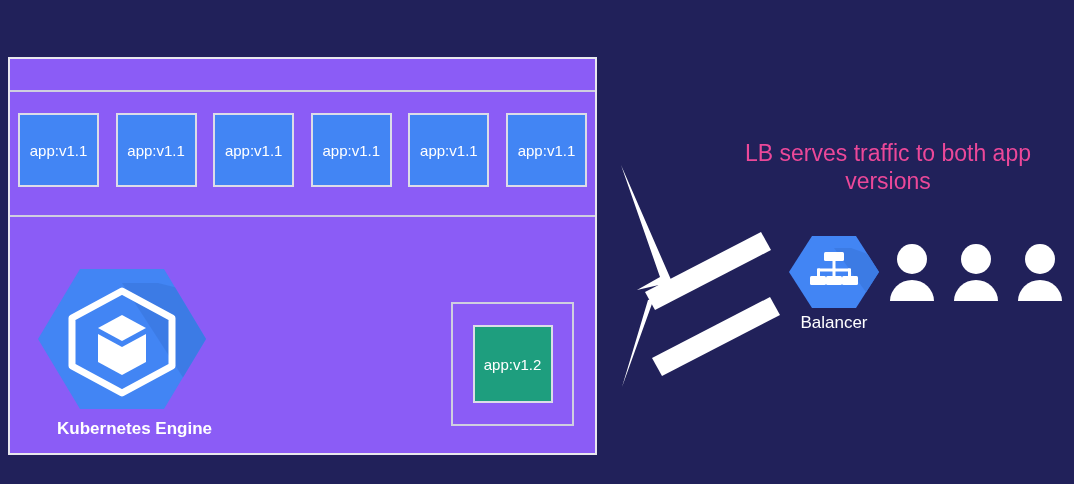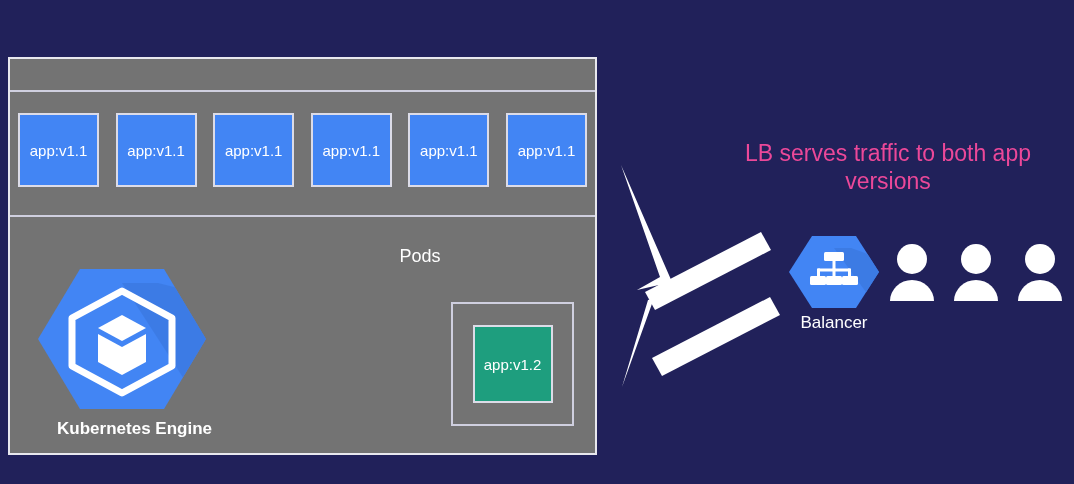--- a/index.html
+++ b/index.html
@@ -30,21 +30,21 @@
     white-space: nowrap;
   }
 
   
   #cluster-box {
     position: absolute;
     left: 8px;
     top: 57px;
     width: 589px;
     height: 398px;
-    background: #737373;
+    background: #8b5cf6;
     border: 2px solid #e8e8ee;
     box-sizing: border-box;
   }
 
   .divider {
     position: absolute;
     left: 0;
     width: 100%;
     height: 2px;
     background: #cfcfdf;
@@ -220,21 +220,20 @@
         <span>app:v1.1</span>
       </div>
       <div class="pod-blue">
         <span>app:v1.1</span>
       </div>
       <div class="pod-blue">
         <span>app:v1.1</span>
       </div>
     </div>
 
-    <div id="pods-label">Pods</div>
 
     <div id="gke-logo-group">
       <div id="gke-hex-wrap">
         <svg width="168" height="148" viewBox="0 0 168 148" xmlns="http://www.w3.org/2000/svg">
           <defs>
             <clipPath id="hexclip">
               <polygon points="42,4 126,4 168,74 126,144 42,144 0,74"></polygon>
             </clipPath>
           </defs>
           <polygon points="42,4 126,4 168,74 126,144 42,144 0,74" fill="#4285f4"></polygon>

